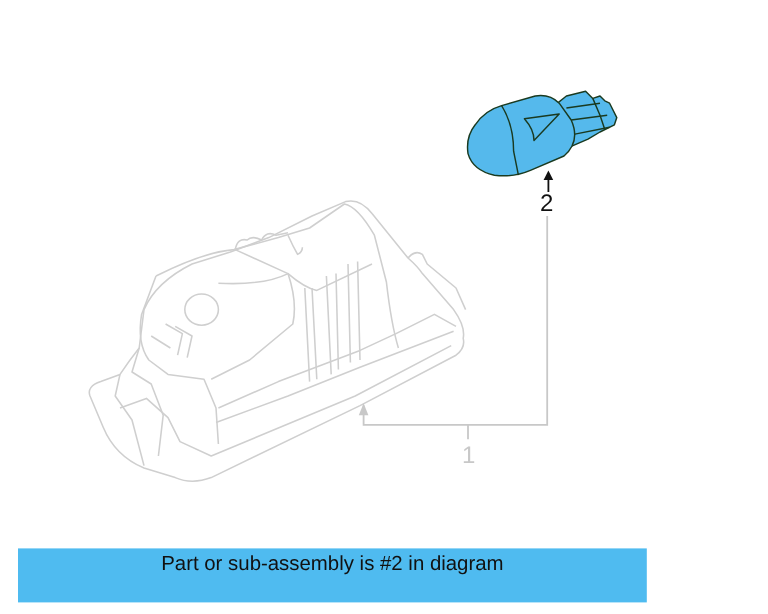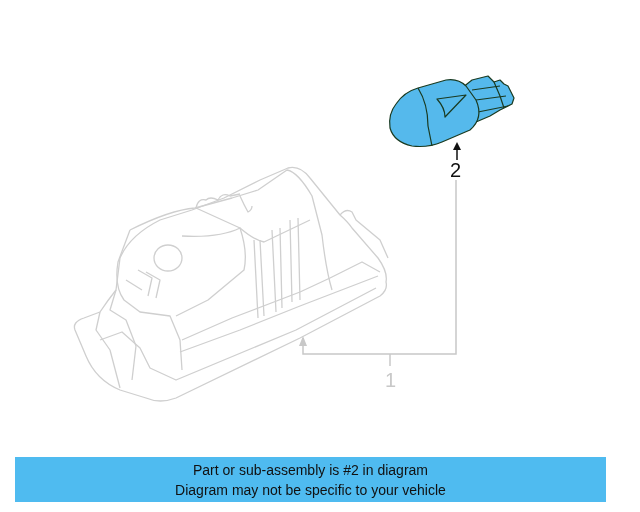--- a/index.html
+++ b/index.html
@@ -2,23 +2,23 @@
 <html><head>
 <meta charset="utf-8">
 <style>
   html, body { margin:0; padding:0; background:#ffffff; }
   body { width:640px; height:512px; position:relative; overflow:hidden; font-family:"Liberation Sans", sans-serif; }
   #diagram { position:absolute; left:0; top:0; width:640px; height:512px; }
   .callout { position:absolute; font-family:"Liberation Sans", sans-serif; font-size:20px; line-height:20px; }
   #callout-2 { left:450px; top:160px; color:#111111; }
   #callout-1 { left:385px; top:370px; color:#c8c8c8; }
   #banner {
-    position:absolute; left:15px; top:457px; width:591px; height:45px;
+    position:absolute; left:15px; top:457px; width:524px; height:45px;
     background:#4fbbf0; color:#111111; text-align:center;
-    font-size:14px; line-height:20px; padding-top:3px; box-sizing:border-box;
+    font-size:17px; line-height:20px; padding-top:3px; box-sizing:border-box;
   }
   #banner div { white-space:nowrap; }
 </style>
 </head>
 <body>
 
 <svg id="diagram" viewBox="0 0 640 512" xmlns="http://www.w3.org/2000/svg">
 
   <g fill="none" stroke="#cfcfcf" stroke-width="1.3" stroke-linejoin="round">
 
@@ -75,14 +75,13 @@
     <line x1="457" y1="146" x2="457" y2="160" stroke="#111" stroke-width="1.5"></line>
     <polygon points="457,142 453,150 461,150" fill="#111"></polygon>
   </g>
 </svg>
 
 <div id="callout-2" class="callout">2</div>
 <div id="callout-1" class="callout">1</div>
 
 <div id="banner">
   <div>Part or sub-assembly is #2 in diagram</div>
-  <div>Diagram may not be specific to your vehicle</div>
 </div>
 
 </body></html>

